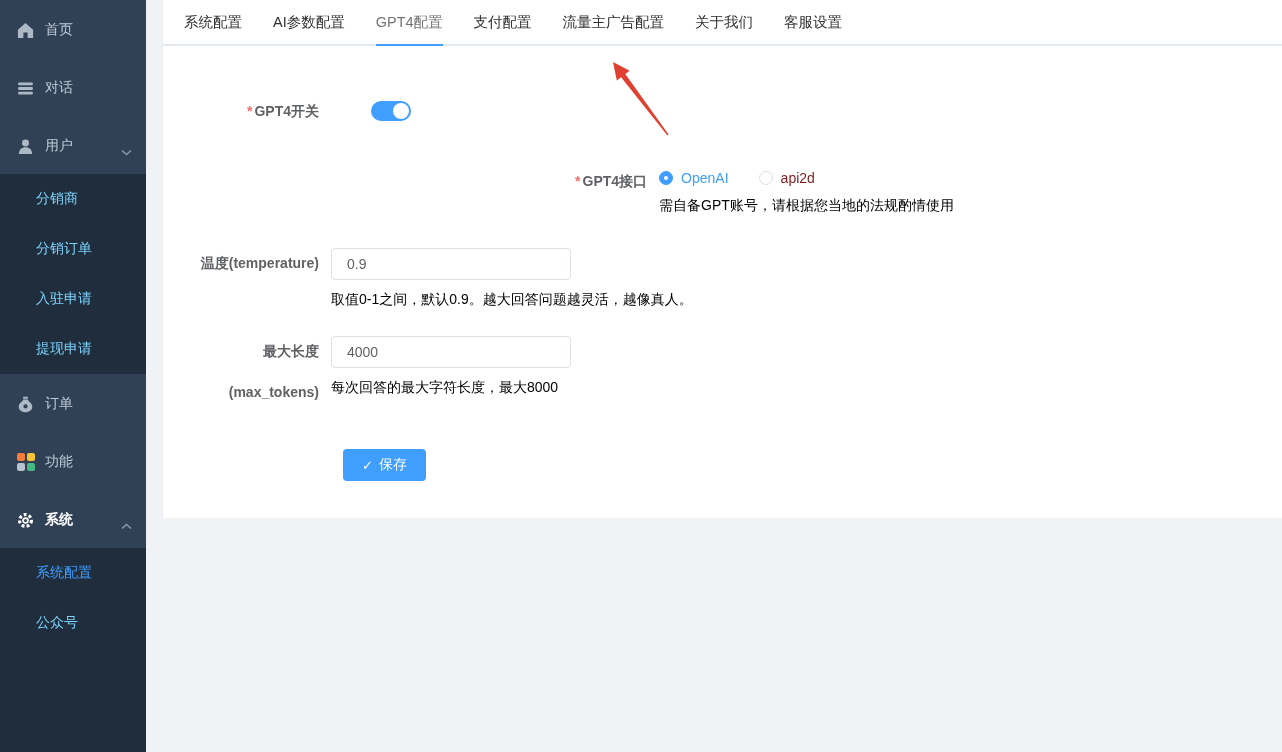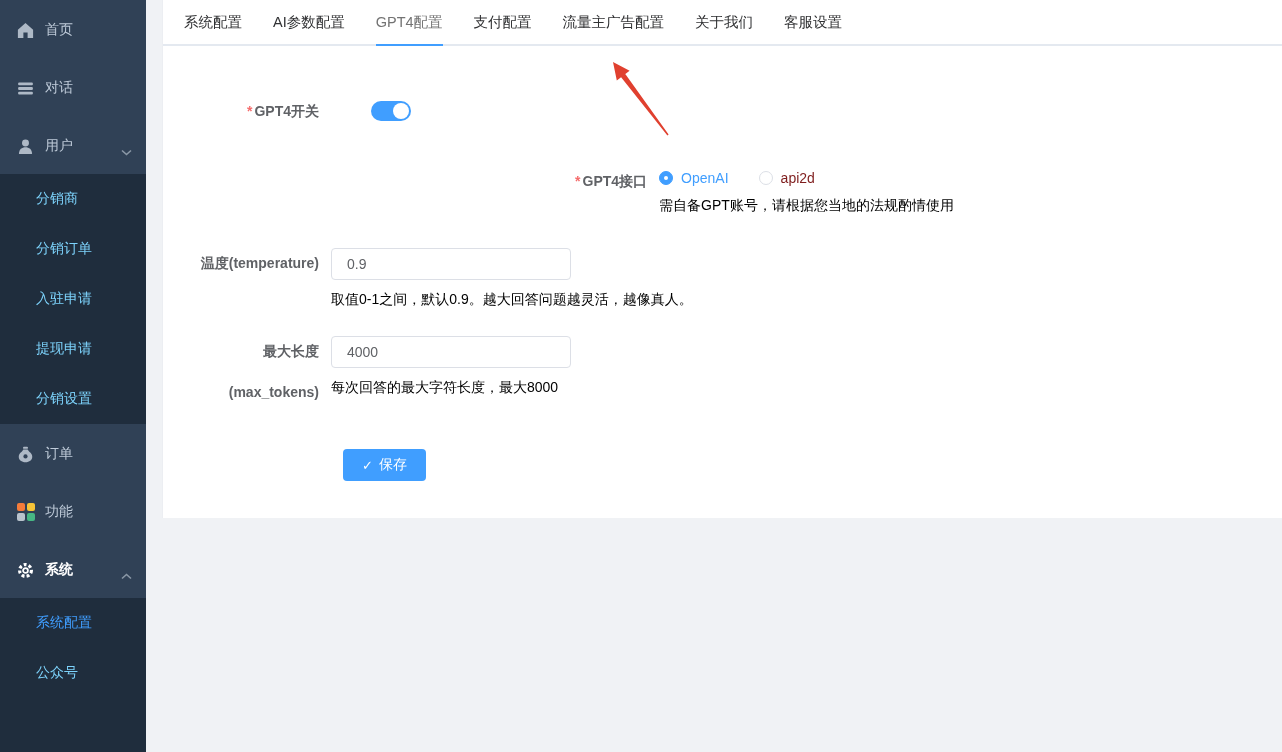--- a/index.html
+++ b/index.html
@@ -171,23 +171,20 @@
         <span>分销商</span>
       </div>
     <div class="sub-item">
         <span>分销订单</span>
       </div>
     <div class="sub-item">
         <span>入驻申请</span>
       </div>
     <div class="sub-item">
         <span>提现申请</span>
-      </div>
-    <div class="sub-item">
-        <span>分销设置</span>
       </div>
   </div>
 
   <div class="side-item">
     <span class="icon">
       <svg viewBox="0 0 18 18">
           <g fill="currentColor">
             <rect x="6.7" y="1.6" width="4.6" height="2" rx="0.8"></rect>
             <path d="M7 4.2 L11 4.2 L12.6 6.4 C14.4 7.6 15.4 9.3 15.4 11.2 C15.4 14.2 12.6 16.4 9 16.4 C5.4 16.4 2.6 14.2 2.6 11.2 C2.6 9.3 3.6 7.6 5.4 6.4 Z"></path>
             <circle cx="9" cy="10.8" r="2" fill="#304156"></circle>

